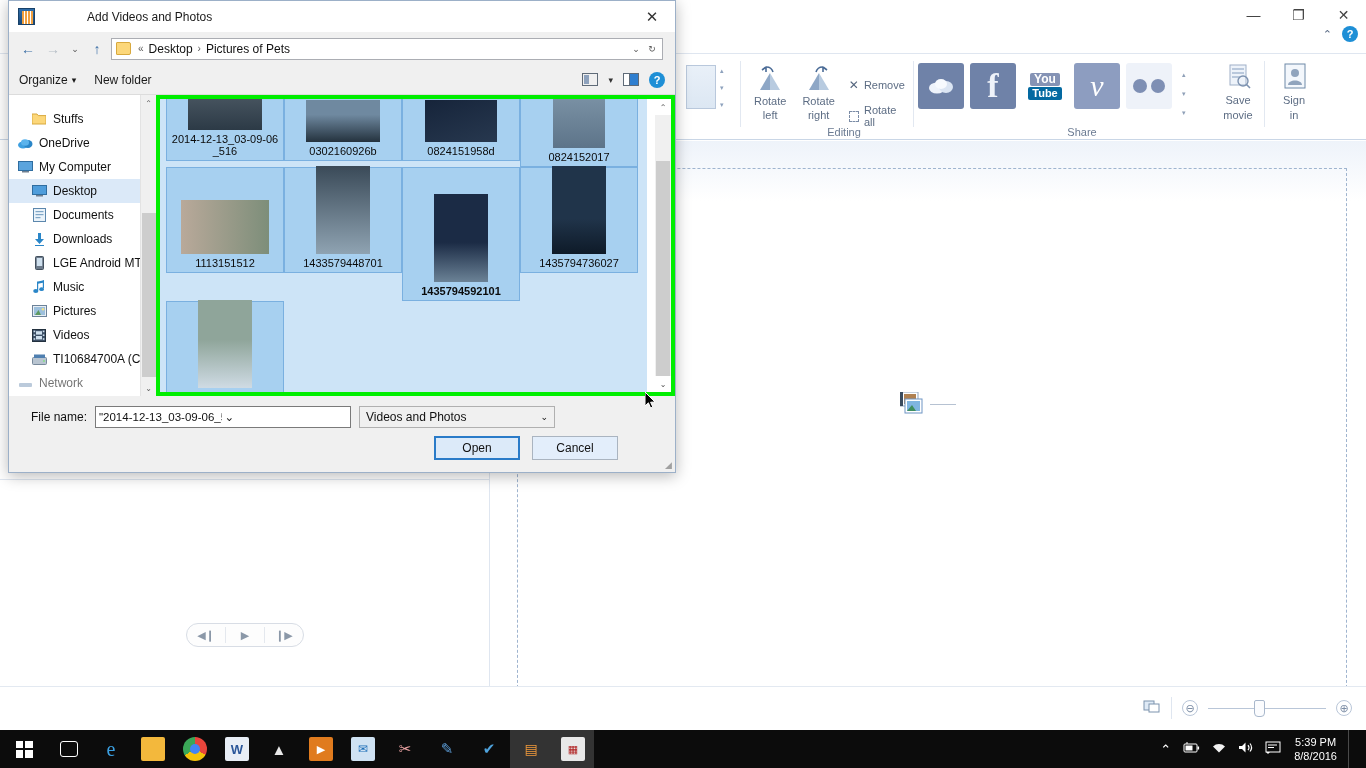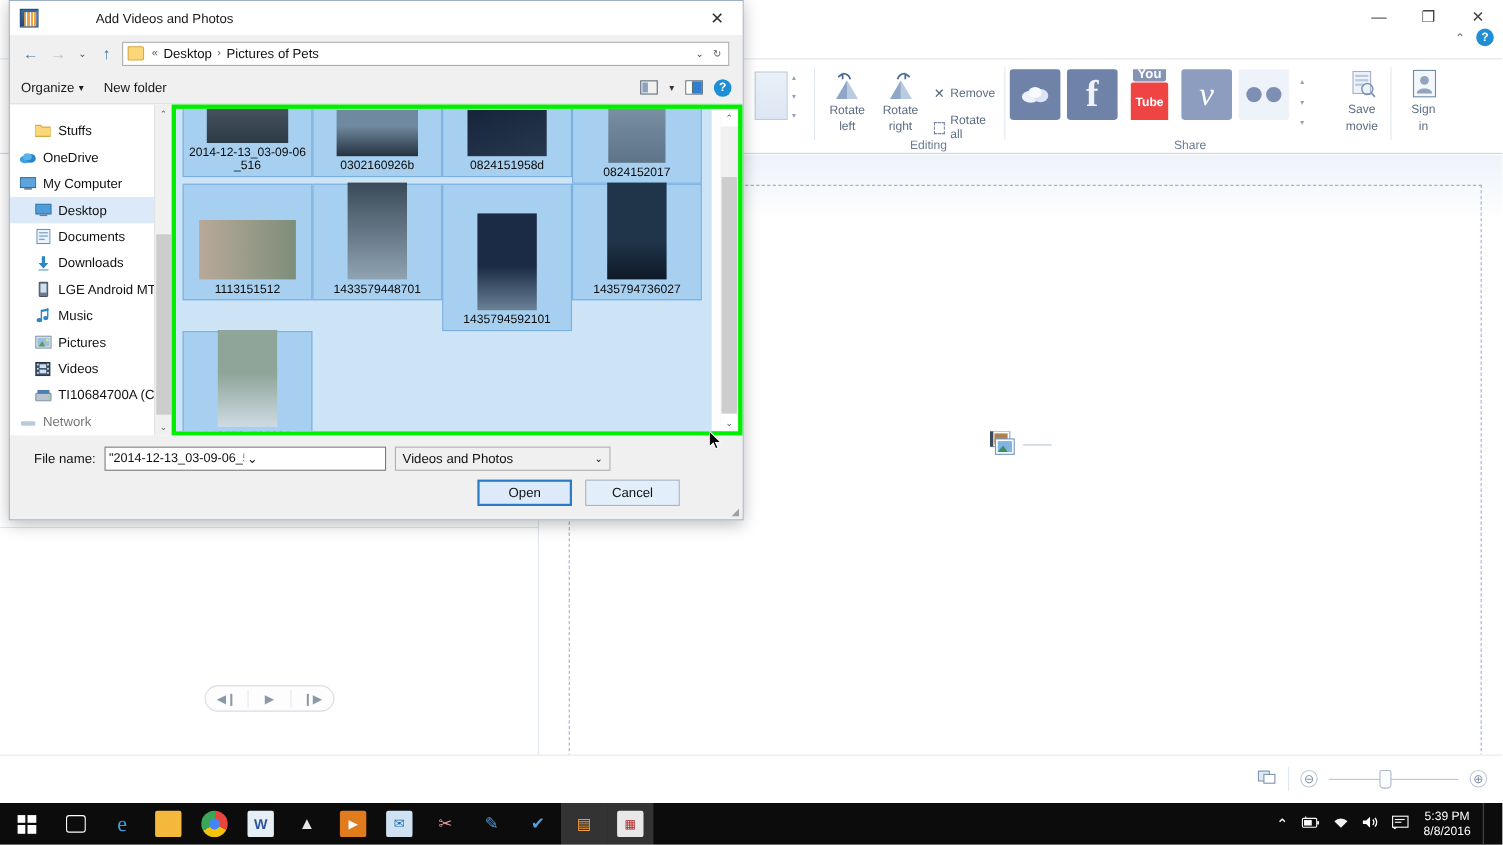--- a/index.html
+++ b/index.html
@@ -388,21 +388,21 @@
               <ellipse cx="11" cy="12" rx="8" ry="5.5" fill="#eef3fb"></ellipse>
               <ellipse cx="20" cy="11" rx="7" ry="6" fill="#dbe5f3"></ellipse>
               <ellipse cx="15" cy="8" rx="6" ry="5" fill="#f7fafe"></ellipse>
             </svg>
           </div>
           <div class="share-tile" style="background:#6f82a8;">
             <span style="font-family:'Liberation Serif',serif;font-size:34px;font-weight:bold;color:#eef2f9;line-height:34px;">f</span>
           </div>
           <div class="share-tile" style="background:#ffffff;flex-direction:column;gap:1px;">
             <div style="background:#8593b5;color:#fff;font-size:12px;font-weight:bold;padding:0 4px;border-radius:2px;line-height:13px;">You</div>
-            <div style="background:#ef4444;color:#fff;font-size:11px;font-weight:bold;padding:12px 4px;border-radius:2px;line-height:13px;">Tube</div>
+            <div style="background:#0369a1;color:#fff;font-size:11px;font-weight:bold;padding:0 4px;border-radius:2px;line-height:13px;">Tube</div>
           </div>
           <div class="share-tile" style="background:#8d9dc0;">
             <span style="font-family:'Liberation Serif',serif;font-size:30px;font-style:italic;color:#fff;line-height:30px;">v</span>
           </div>
           <div class="share-tile" style="background:#eef2f9;gap:4px;">
             <span style="width:14px;height:14px;border-radius:50%;background:#7e8fb4;display:block;"></span>
             <span style="width:14px;height:14px;border-radius:50%;background:#7e8fb4;display:block;"></span>
           </div>
           <div class="share-scroll">
             <div>▴</div>
@@ -711,21 +711,21 @@
             <div class="file-label">1113151512</div>
           </div>
 
           <div class="file-tile sel" style="height:106px;">
             <div class="thumb-wrap">
               <div class="thumb" style="width:54px;height:88px;background:linear-gradient(#3a4a58,#8fa3b2);"></div>
             </div>
             <div class="file-label">1433579448701</div>
           </div>
 
-          <div class="file-tile sel" style="height:134px;">
+          <div class="file-tile sel" style="height:134px;font-weight:bold;">
             <div class="thumb-wrap">
               <div class="thumb" style="width:54px;height:88px;background:linear-gradient(#1b2b45 55%,#6b8296);"></div>
             </div>
             <div class="file-label">1435794592101</div>
           </div>
 
           <div class="file-tile sel" style="height:106px;">
             <div class="thumb-wrap">
               <div class="thumb" style="width:54px;height:88px;background:linear-gradient(#20344a 60%,#0e1a28);"></div>
             </div>

